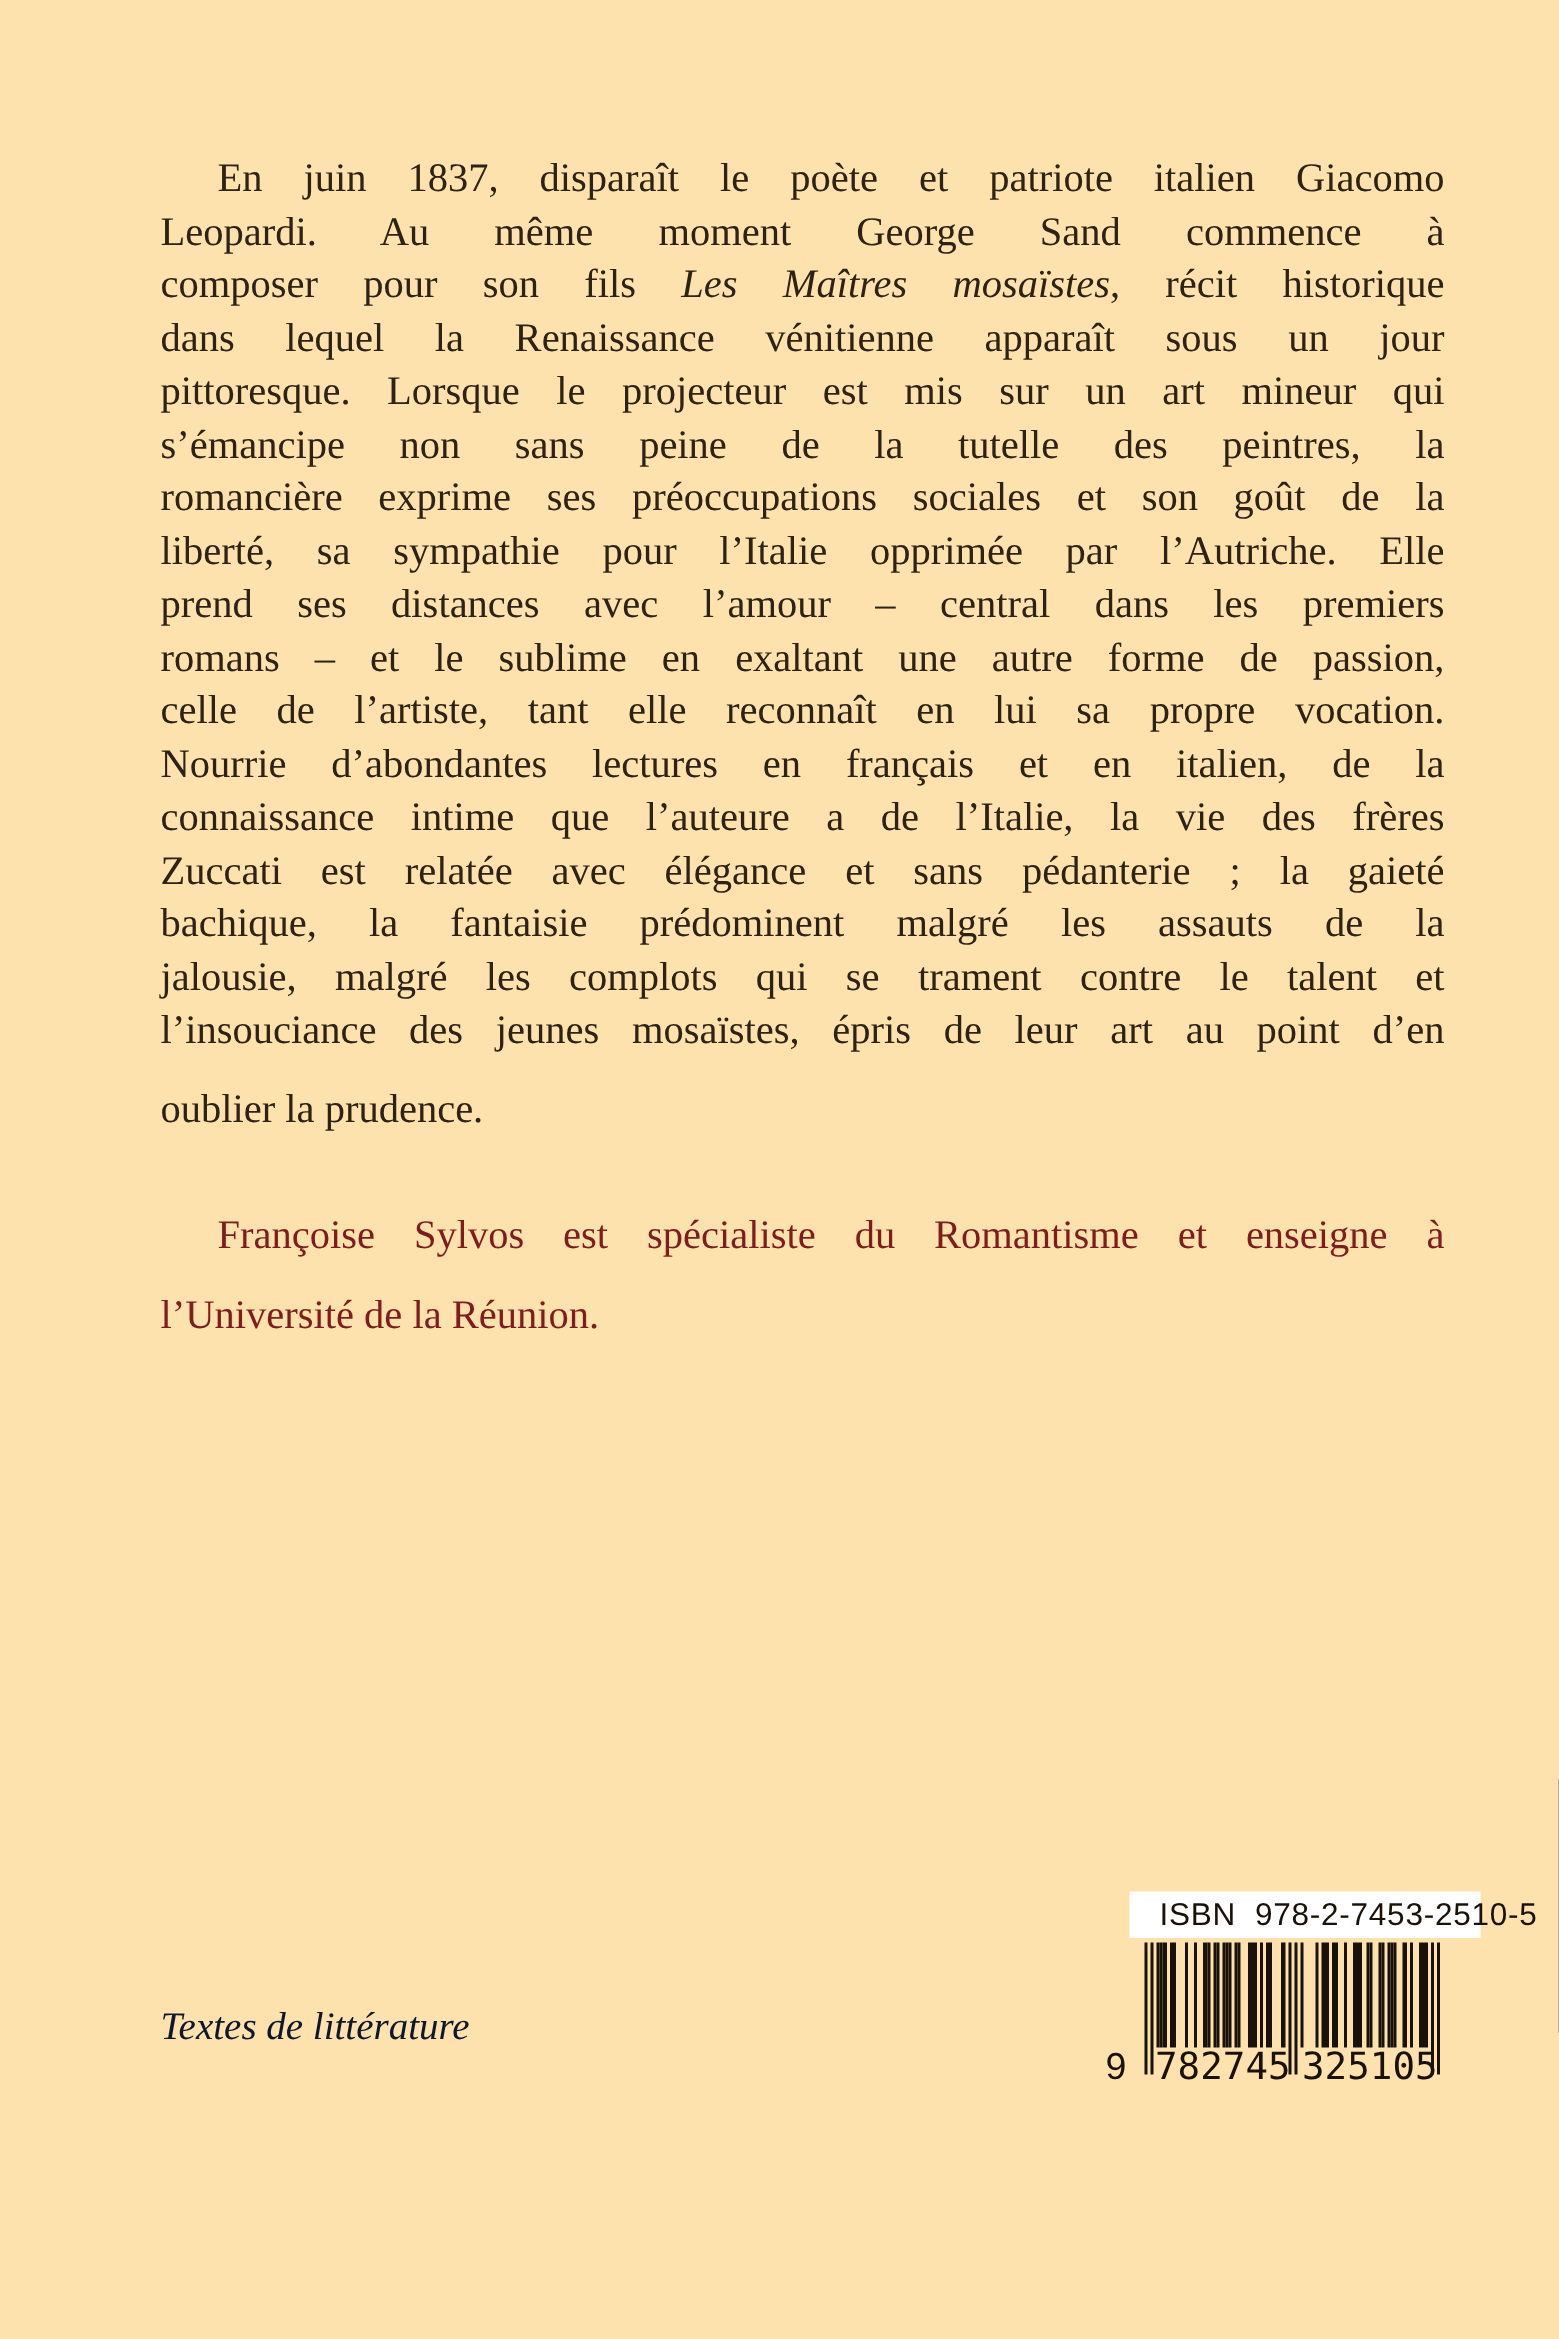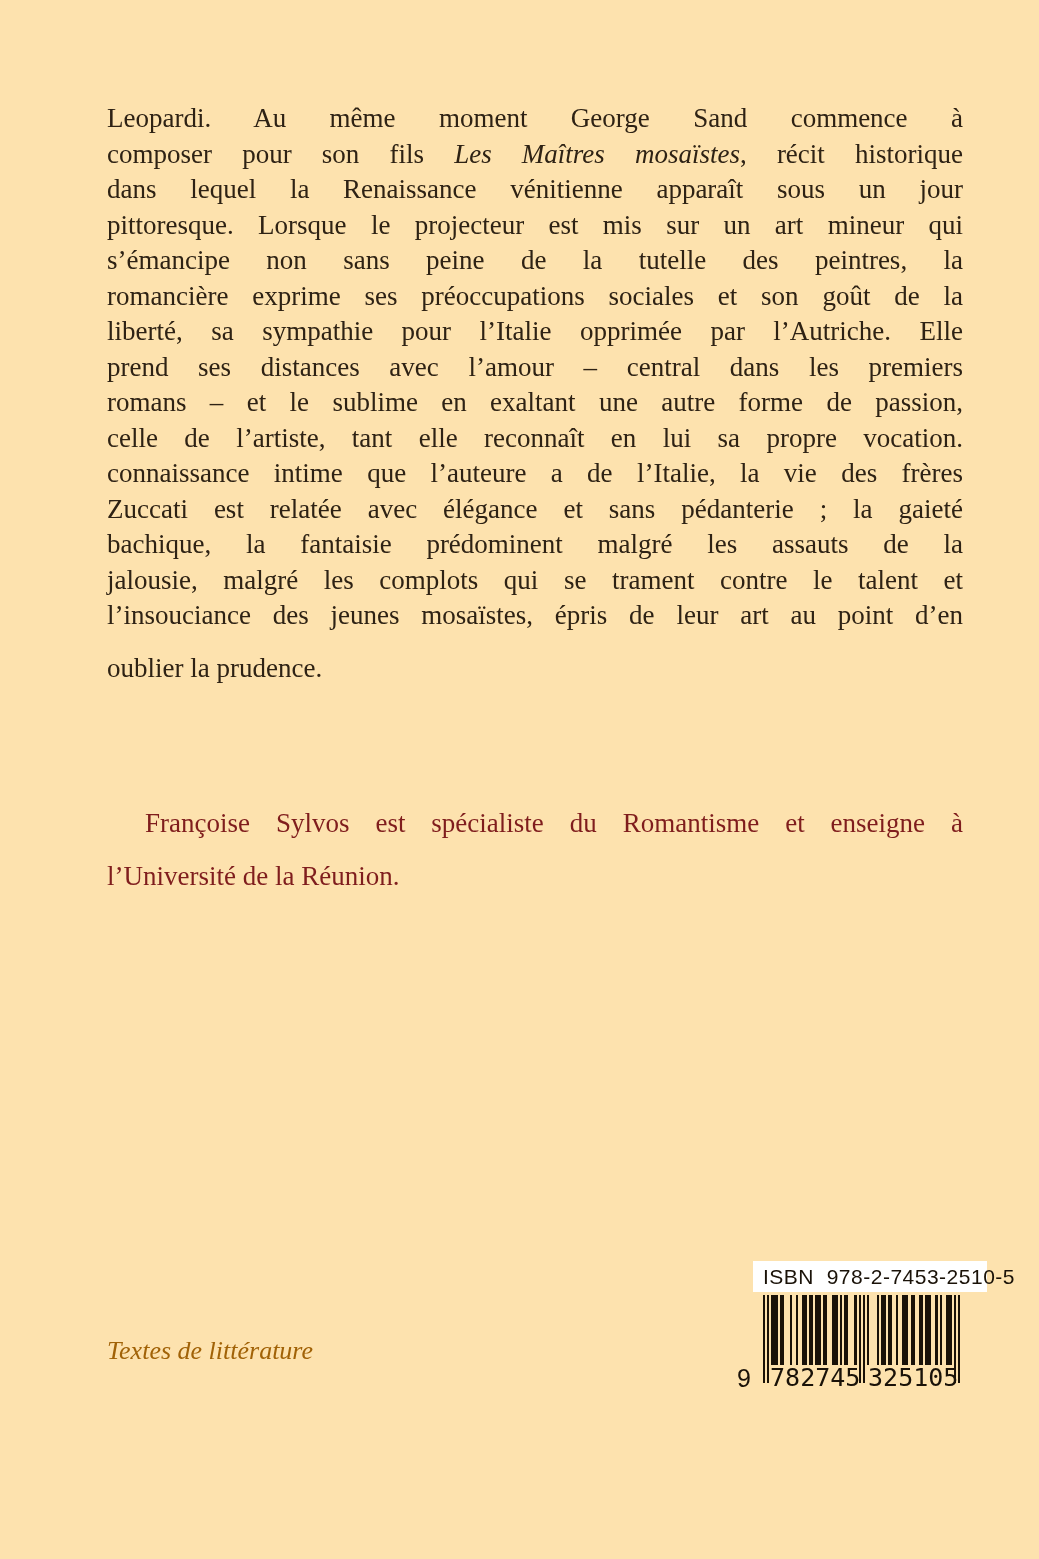--- a/index.html
+++ b/index.html
@@ -24,31 +24,31 @@
   .jline.first{text-indent:38px;}
   .jline em{}
   
   .bio{
     position:absolute;left:107px;top:806px;width:856px;
     font-size:27px;line-height:35.5px;color:#7f1d1d;
   }
   
   .imprint{
     position:absolute;left:107px;top:1331px;
-    font-size:26px;line-height:39px;color:#a16207;
+    font-size:26px;line-height:39px;color:#0f172a;
     font-style:italic;
   }
   
   .isbn-strip{
     position:absolute;left:753px;top:1261px;width:234px;height:31px;
     background:#ffffff;
   }
   .isbn-label{
     position:absolute;left:753px;top:1265px;width:272px;
-    text-align:center;
+    text-align:right;
     font-family:"Liberation Sans", sans-serif;
     font-size:21px;color:#1a1208;
     white-space:pre;
     letter-spacing:0.5px;
   }
   .bars{
     position:absolute;left:763px;top:1295px;width:197px;height:97px;
     display:flex;align-items:flex-start;
   }
   .module{flex:1 1 auto;height:70px;}
@@ -64,30 +64,32 @@
   .bc-left{left:770px;width:86px;display:flex;justify-content:space-between;}
   .bc-right{left:868px;width:86px;display:flex;justify-content:space-between;}
   .bc-left span,.bc-right span{display:block;}
 </style>
 </head>
 <body>
 
 <div class="page">
 
   <div class="synopsis" id="synopsis">
+      <div class="jline first">En juin 1837, disparaît le poète et patriote italien Giacomo</div>
       <div class="jline">Leopardi. Au même moment George Sand commence à</div>
       <div class="jline">composer pour son fils <em>Les Maîtres mosaïstes</em>, récit historique</div>
       <div class="jline">dans lequel la Renaissance vénitienne apparaît sous un jour</div>
       <div class="jline">pittoresque. Lorsque le projecteur est mis sur un art mineur qui</div>
       <div class="jline">s’émancipe non sans peine de la tutelle des peintres, la</div>
       <div class="jline">romancière exprime ses préoccupations sociales et son goût de la</div>
       <div class="jline">liberté, sa sympathie pour l’Italie opprimée par l’Autriche. Elle</div>
       <div class="jline">prend ses distances avec l’amour – central dans les premiers</div>
       <div class="jline">romans – et le sublime en exaltant une autre forme de passion,</div>
       <div class="jline">celle de l’artiste, tant elle reconnaît en lui sa propre vocation.</div>
+      <div class="jline">Nourrie d’abondantes lectures en français et en italien, de la</div>
       <div class="jline">connaissance intime que l’auteure a de l’Italie, la vie des frères</div>
       <div class="jline">Zuccati est relatée avec élégance et sans pédanterie ; la gaieté</div>
       <div class="jline">bachique, la fantaisie prédominent malgré les assauts de la</div>
       <div class="jline">jalousie, malgré les complots qui se trament contre le talent et</div>
       <div class="jline">l’insouciance des jeunes mosaïstes, épris de leur art au point d’en</div>
       <div class="jline last">oublier la prudence.</div>
     </div>
 
   <div class="bio" id="bio">
       <div class="jline first">Françoise Sylvos est spécialiste du Romantisme et enseigne à</div>

